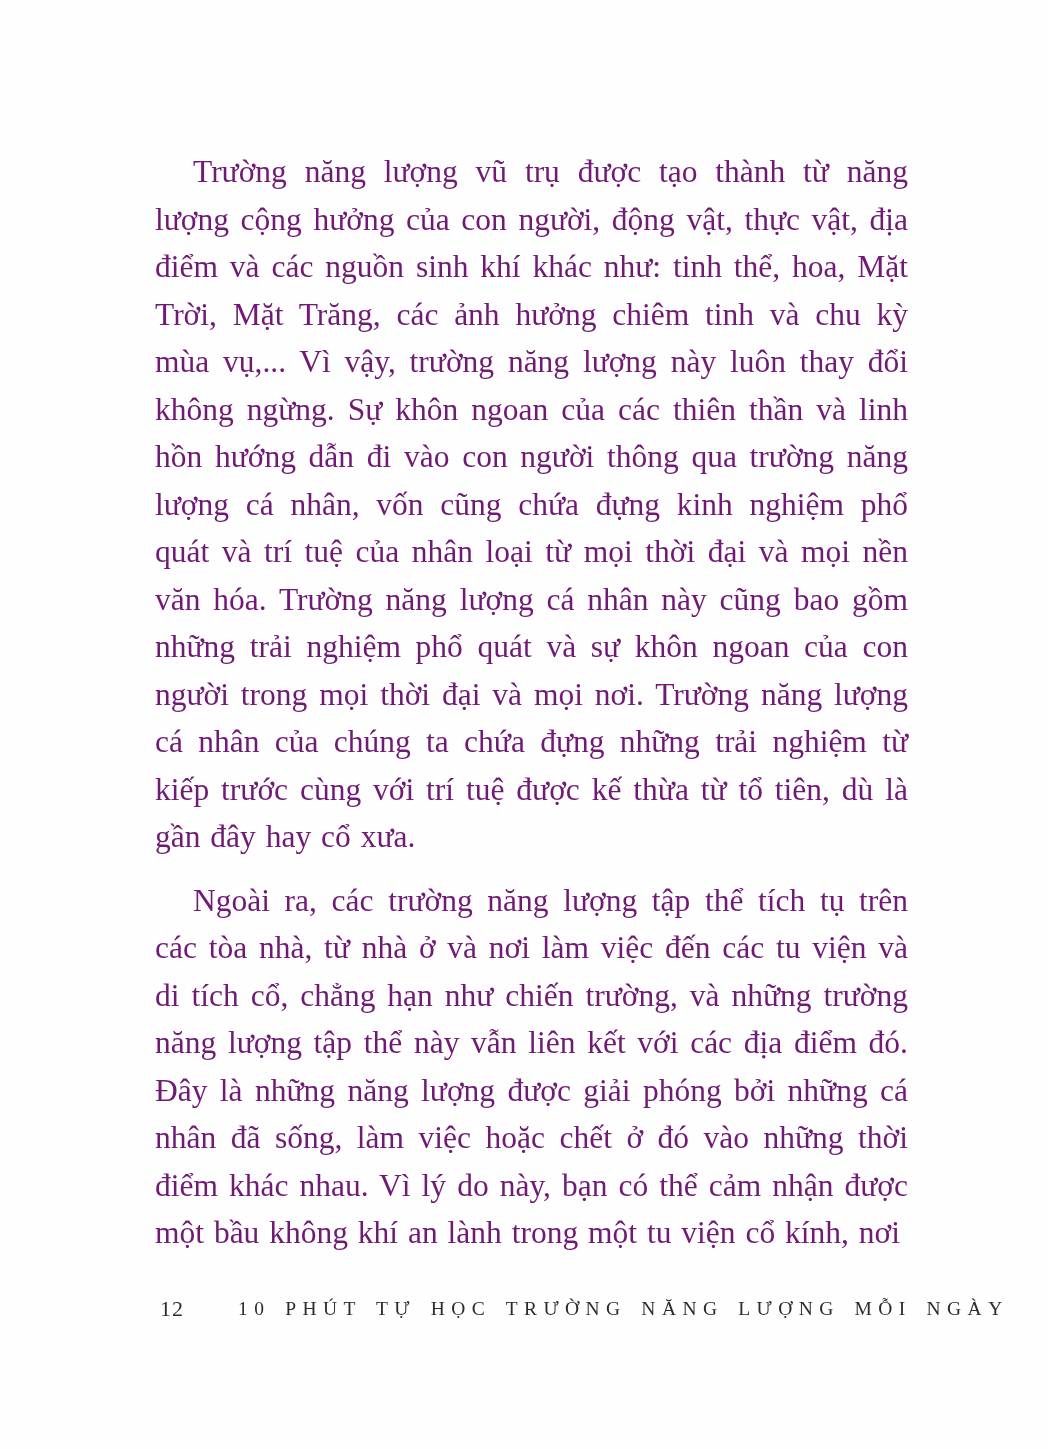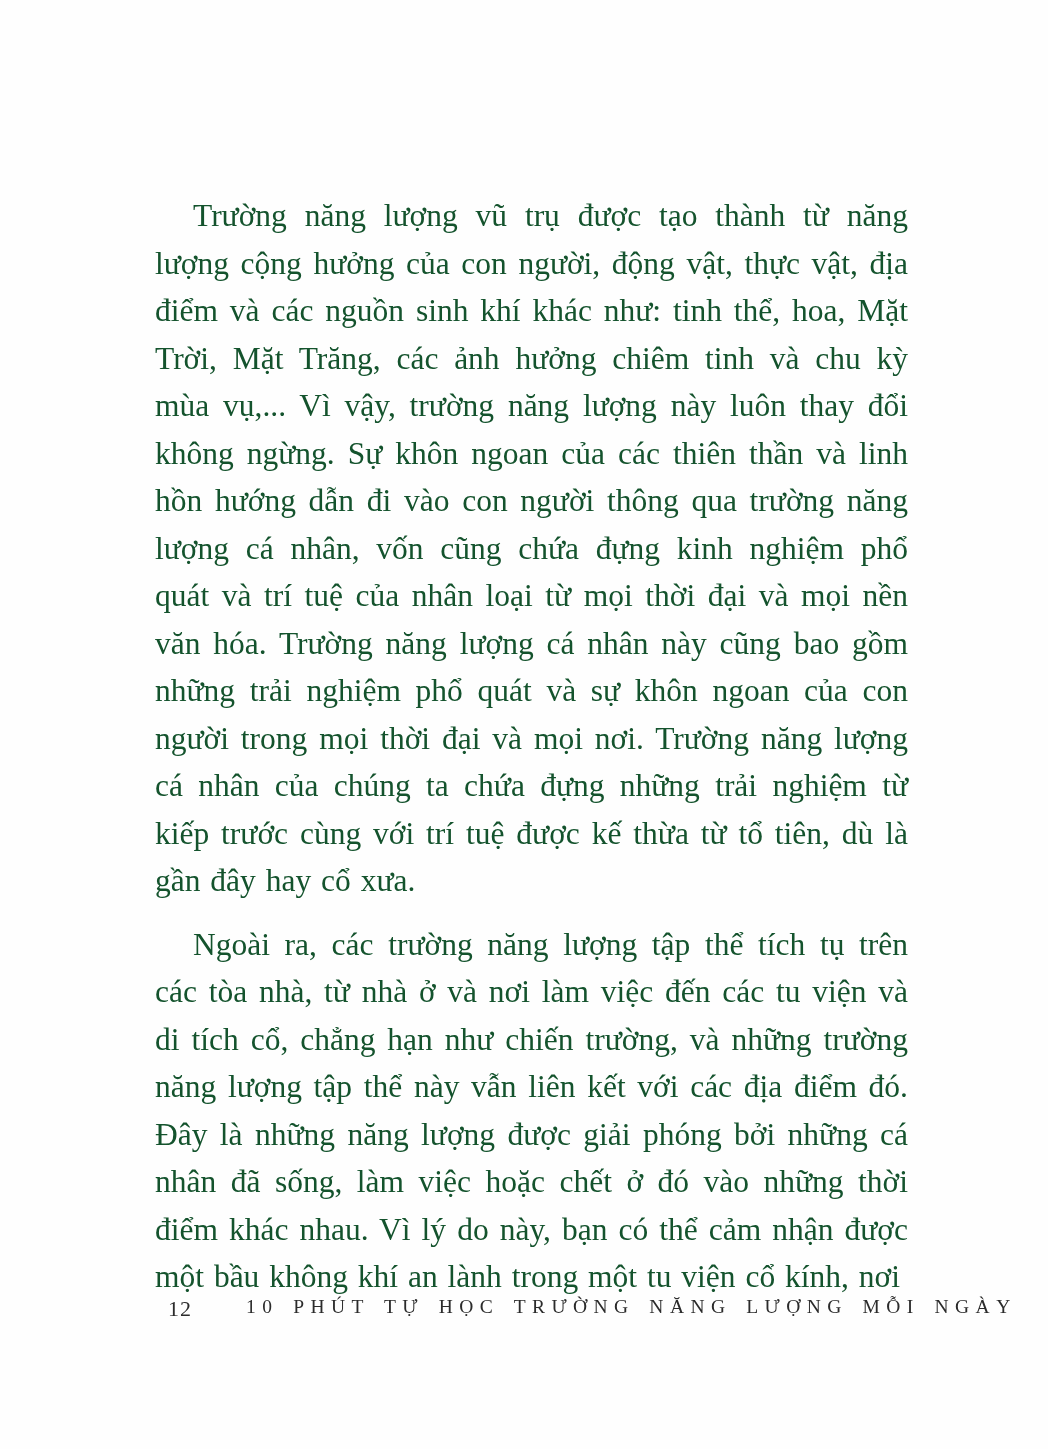--- a/index.html
+++ b/index.html
@@ -17,38 +17,37 @@
   .page {
     position: absolute;
     inset: 0;
     background: #fefefe;
   }
   .text-block {
     position: absolute;
     left: 155px;
     top: 148px;
     width: 753px;
-    color: #14532d;
+    color: #701a75;
     font-size: 31.5px;
     line-height: 47.5px;
     text-align: justify;
-    margin-top: 44px;
   }
   .text-block p {
     margin: 0 0 16px 0;
     text-indent: 38px;
     word-spacing: 2px;
   }
   .footer {
     position: absolute;
-    left: 168px;
+    left: 160px;
     top: 1296px;
     width: 760px;
     display: flex;
-    align-items: flex-start;
+    align-items: center;
     color: #2b2b2b;
   }
   .page-number {
     font-size: 22px;
     min-width: 34px;
     letter-spacing: 1px;
   }
   .running-title {
     font-size: 19.5px;
     letter-spacing: 0.33em;

